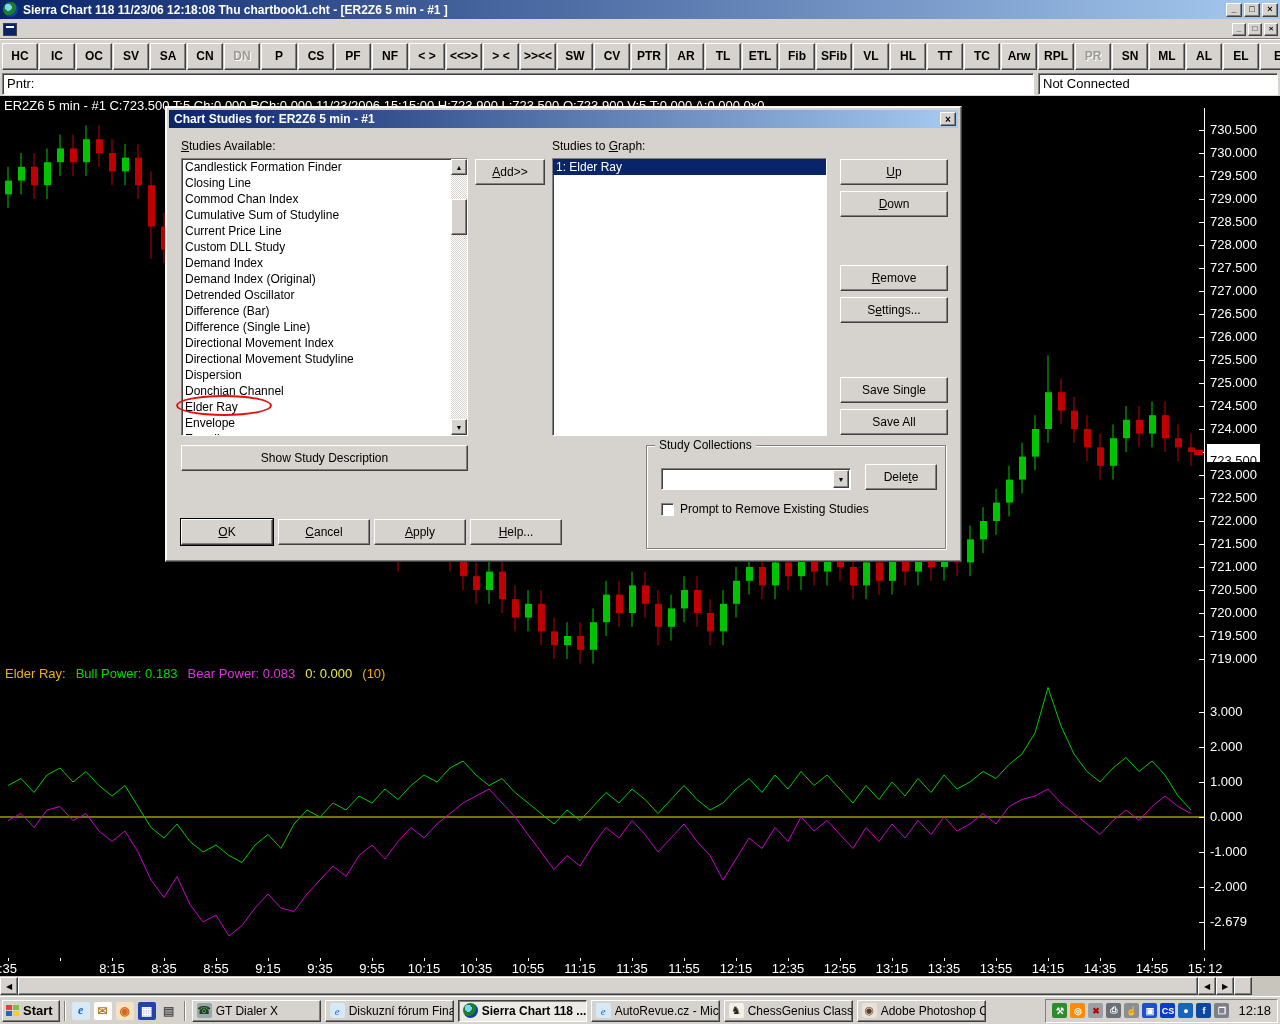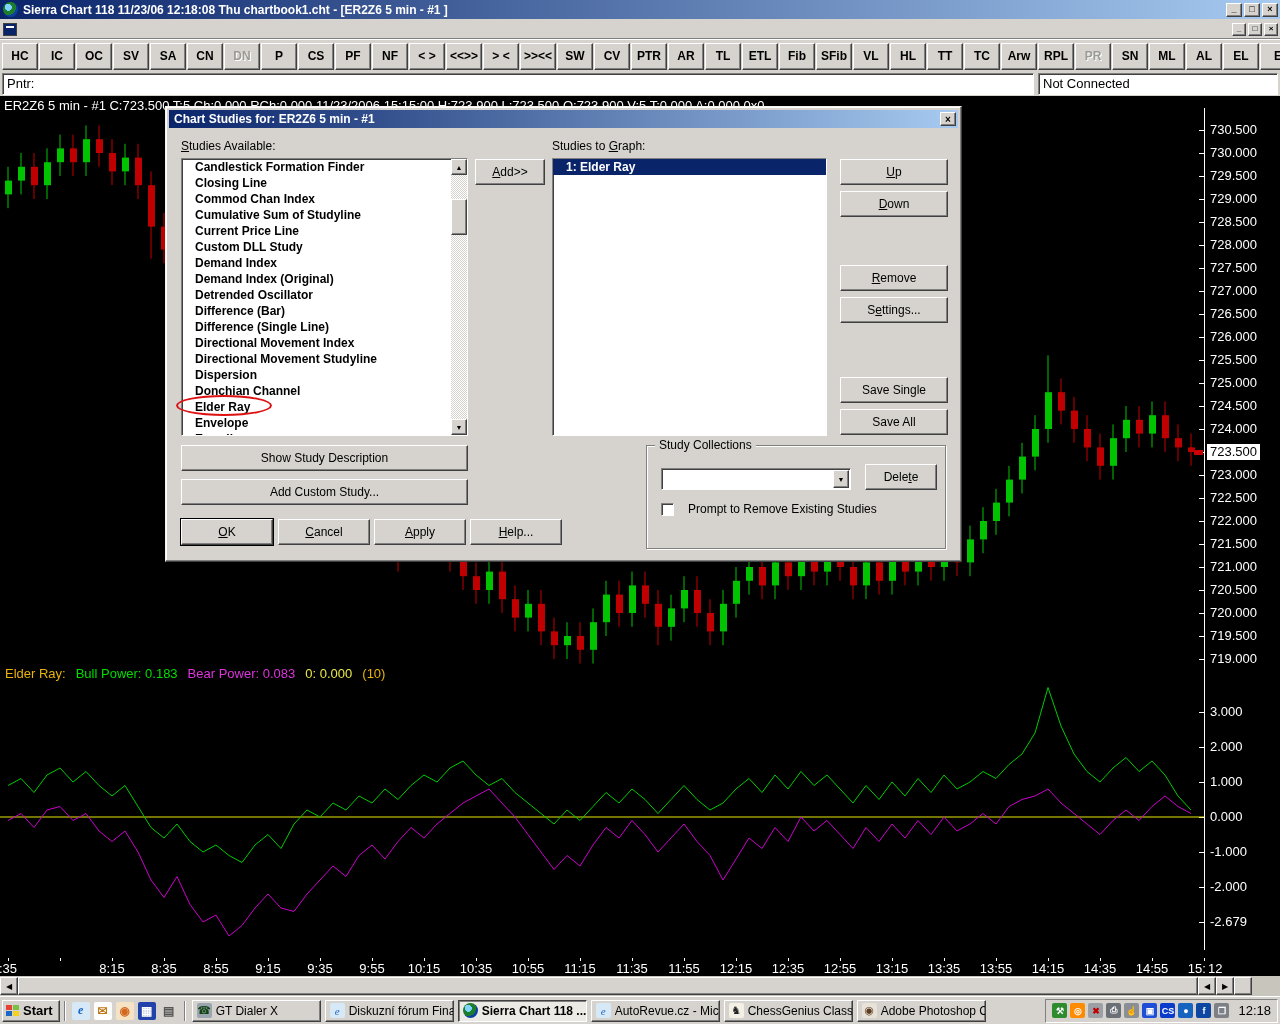--- a/index.html
+++ b/index.html
@@ -28,21 +28,21 @@
   
   .pntr-row{position:absolute;top:72px;left:0;width:1280px;height:24px;background:#d6d3ce;display:flex;padding:1px 2px;gap:4px;}
   .pntr-field{flex:1;font-size:13px;padding:2px 4px;color:#000;}
   .conn-field{width:240px;font-size:13px;padding:2px 4px;color:#000;}
 
   
   .chart{position:absolute;top:96px;left:0;width:1280px;height:862px;background:#000;}
   .chart svg{position:absolute;left:0;top:0;}
   .infoline{position:absolute;top:2px;left:4px;width:1196px;color:#fff;font-size:13px;white-space:nowrap;overflow:hidden;z-index:2;}
   .pricelabel{position:absolute;left:1210px;color:#fff;font-size:13px;height:16px;line-height:16px;white-space:nowrap;}
-  .pricelabel.hl{left:1207px;background:#fff;color:#000;padding:0 3px;}
+  .pricelabel.hl{left:1207px;background:#fff;color:#000;padding:9px 3px;}
   .elderlabel{position:absolute;top:570px;left:5px;font-size:13px;white-space:nowrap;z-index:2;}
   .elderlabel span{margin-right:10px;}
   .c-white{color:#eab308}.c-green{color:#00dd00}.c-mag{color:#dd33dd}.c-yel{color:#e8e84a}
 
   
   .timeaxis{position:absolute;top:958px;left:0;width:1280px;height:18px;background:#000;}
   .ta-clip{position:absolute;left:0;top:0;width:1206px;height:18px;overflow:hidden;}
   .timelabel{position:absolute;top:3px;color:#fff;font-size:13px;transform:translateX(-50%);white-space:nowrap;}
   .ta-tick{position:absolute;top:0;width:1px;height:3px;background:#fff;}
   .ta-corner{position:absolute;top:3px;left:1208px;color:#fff;font-size:13px;}
@@ -63,31 +63,31 @@
   .tray{height:24px;margin-left:auto;display:flex;align-items:center;gap:3px;border:1px solid;border-color:#808080 #fff #fff #808080;padding:0 6px;}
   .trayicon{width:15px;height:15px;display:flex;align-items:center;justify-content:center;font-size:9px;font-weight:bold;color:#fff;border-radius:2px;}
   .clock{font-size:13px;color:#000;margin-left:6px;}
 
   
   .dialog{position:absolute;left:165px;top:106px;width:797px;height:456px;background:#d6d3ce;border:1px solid;border-color:#f4f2ee #404040 #404040 #f4f2ee;box-shadow:inset -1px -1px 0 #808080, inset 1px 1px 0 #fff;z-index:10;}
   .dlg-title{position:absolute;top:3px;left:3px;width:789px;height:18px;background:linear-gradient(to right,#0a246a,#a6caf0);color:#fff;font-weight:bold;font-size:12px;display:flex;align-items:center;padding-left:5px;}
   .dlg-close{position:absolute;right:2px;top:2px;width:16px;height:14px;font-size:10px;font-weight:bold;}
   .dlg-label{position:absolute;font-size:12px;color:#000;}
   .listbox{position:absolute;overflow:hidden;}
-  .li{height:16px;line-height:16px;font-size:12px;color:#000;padding-left:13px;white-space:nowrap;font-weight:bold;}
+  .li{height:16px;line-height:16px;font-size:12px;color:#000;padding-left:3px;white-space:nowrap;}
   .li.sel{background:#0a246a;color:#fff;}
   .vscroll{position:absolute;right:0;top:0;bottom:0;width:16px;background:#eceae5;background-image:repeating-conic-gradient(#fff 0 25%,#d6d3ce 0 50%);background-size:2px 2px;}
   .vs-btn{position:absolute;left:0;width:16px;height:16px;font-size:7px;}
   .vs-thumb{position:absolute;left:0;width:16px;}
   .dbtn{position:absolute;height:26px;}
   .groupbox{position:absolute;border:1px solid #808080;box-shadow:inset 1px 1px 0 #fff, 1px 1px 0 #fff;}
   .gb-legend{position:absolute;top:-8px;left:8px;background:#d6d3ce;padding:0 4px;font-size:12px;}
   .combo{position:absolute;height:22px;}
   .combo .arrow{position:absolute;right:1px;top:1px;width:16px;height:18px;font-size:7px;}
-  .checkrow{position:absolute;display:flex;align-items:center;gap:14px;font-size:12px;}
+  .checkrow{position:absolute;display:flex;align-items:center;gap:6px;font-size:12px;}
   .checkbox{width:13px;height:13px;}
   .annotation{position:absolute;border:2px solid #dd1111;border-radius:50%;pointer-events:none;}
   u{text-decoration:underline;}
 </style>
 </head>
 <body>
 
 <div class="screen">
 
   <div class="titlebar">
@@ -522,21 +522,20 @@
       </div>
 
     <div class="dbtn raised btn" style="left:674px;top:52px;width:108px;"><u>U</u>p</div>
     <div class="dbtn raised btn" style="left:674px;top:84px;width:108px;"><u>D</u>own</div>
     <div class="dbtn raised btn" style="left:674px;top:158px;width:108px;"><u>R</u>emove</div>
     <div class="dbtn raised btn" style="left:674px;top:190px;width:108px;">S<u>e</u>ttings...</div>
     <div class="dbtn raised btn" style="left:674px;top:270px;width:108px;">Save Single</div>
     <div class="dbtn raised btn" style="left:674px;top:302px;width:108px;">Save All</div>
 
     <div class="dbtn raised btn" style="left:15px;top:338px;width:287px;">Show Study Description</div>
-    <div class="dbtn raised btn" style="left:15px;top:372px;width:287px;">Add Custom Study...</div>
 
     <div class="dbtn raised btn btn-default" style="left:15px;top:412px;width:92px;"><u>O</u>K</div>
     <div class="dbtn raised btn" style="left:112px;top:412px;width:92px;"><u>C</u>ancel</div>
     <div class="dbtn raised btn" style="left:208px;top:412px;width:92px;"><u>A</u>pply</div>
     <div class="dbtn raised btn" style="left:304px;top:412px;width:92px;"><u>H</u>elp...</div>
 
     <div class="groupbox" style="left:480px;top:338px;width:300px;height:104px;">
       <span class="gb-legend">Study Collections</span>
       <div class="combo sunken" style="left:14px;top:22px;width:190px;">
         <div class="arrow raised btn">▼</div>

